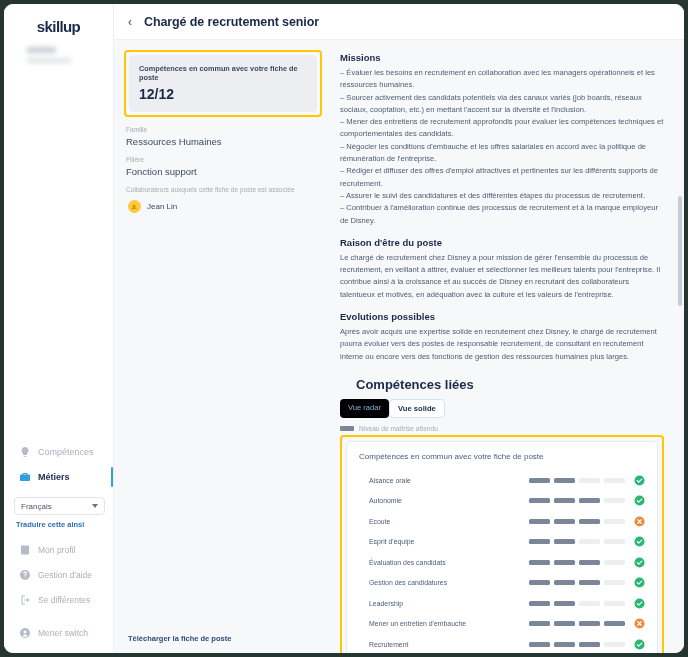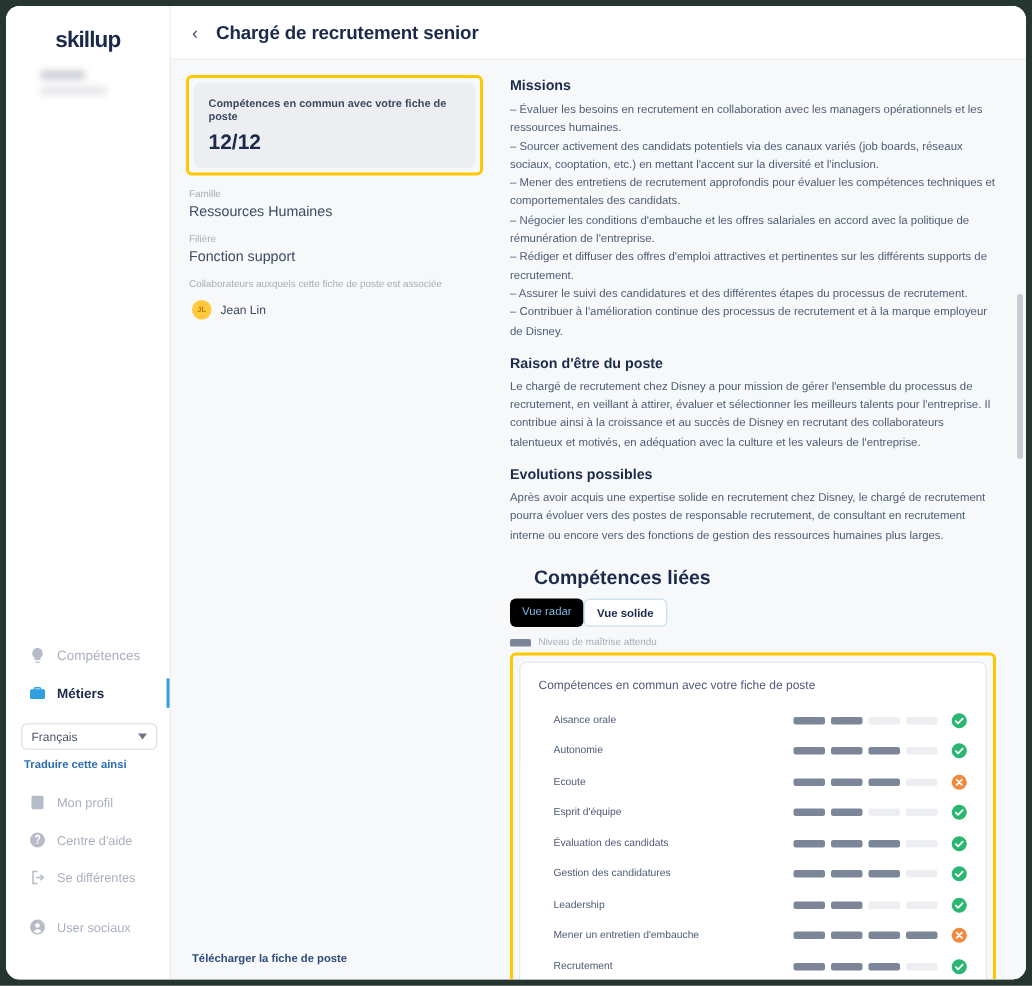--- a/index.html
+++ b/index.html
@@ -39,21 +39,21 @@
   .blur-logo {
     margin: 9px auto 0;
     width: 64px; height: 26px;
     background:
       linear-gradient(90deg, rgba(90,100,120,.38) 0 46%, rgba(255,255,255,0) 46% 100%) 0 3px/100% 6px no-repeat,
       linear-gradient(90deg, rgba(90,100,120,.22) 0 68%, rgba(255,255,255,0) 68% 100%) 0 14px/100% 5px no-repeat;
     filter: blur(2.4px);
     opacity: .85;
   }
   .nav-spacer { flex: 1 1 auto; }
-  .nav-bottom { padding-bottom: 23px; }
+  .nav-bottom { padding-bottom: 8px; }
   .nav-item {
     display: flex; align-items: center;
     gap: 7px;
     padding: 6px 0 6px 14px;
     font-size: 8.5px;
     color: #a9b0bd;
     position: relative;
   }
   .nav-item.primary { font-size: 9px; }
   .nav-item.active { color: #1b2a4a; font-weight: 700; }
@@ -247,37 +247,37 @@
             </svg>
         </span>
         <span>Mon profil</span>
       </div>
       <div class="nav-item">
         <span class="nav-ic">
           <svg viewBox="0 0 24 24">
               <path d="M12 2a10 10 0 1 0 0 20 10 10 0 0 0 0-20zm1 15h-2v-2h2v2zm1.8-6.2-.9.9c-.6.6-.9 1.1-.9 2.3h-2v-.5c0-.9.4-1.7 1-2.3l1.2-1.2c.4-.4.6-.9.5-1.5-.1-.7-.8-1.3-1.5-1.3-.9 0-1.6.7-1.6 1.6h-2a3.6 3.6 0 1 1 6.2 2z"></path>
             </svg>
         </span>
-        <span>Centre d'aide</span>
+        <span>Gestion d'aide</span>
       </div>
       <div class="nav-item">
         <span class="nav-ic">
           <svg viewBox="0 0 24 24">
               <path d="M5 3h7v2H7v14h5v2H5V3zm11.6 4.6 4.4 4.4-4.4 4.4-1.4-1.4 2-2H10v-2h7.2l-2-2 1.4-1.4z"></path>
             </svg>
         </span>
         <span>Se différentes</span>
       </div>
       <div class="nav-item" style="margin-top:8px">
         <span class="nav-ic">
           <svg viewBox="0 0 24 24">
               <path d="M12 2a10 10 0 1 0 0 20 10 10 0 0 0 0-20zm0 5a3 3 0 1 1 0 6 3 3 0 0 1 0-6zm0 13a7.2 7.2 0 0 1-5-2c0-2 4-3.1 5-3.1s5 1.1 5 3.1a7.2 7.2 0 0 1-5 2z"></path>
             </svg>
         </span>
-        <span>User sociaux</span>
+        <span>Mener switch</span>
       </div>
     </nav>
   </aside>
 
   <section class="main">
 
     <header class="topbar">
       <span class="back-chevron">‹</span>
       <h1 class="page-title">Chargé de recrutement senior</h1>
     </header>

